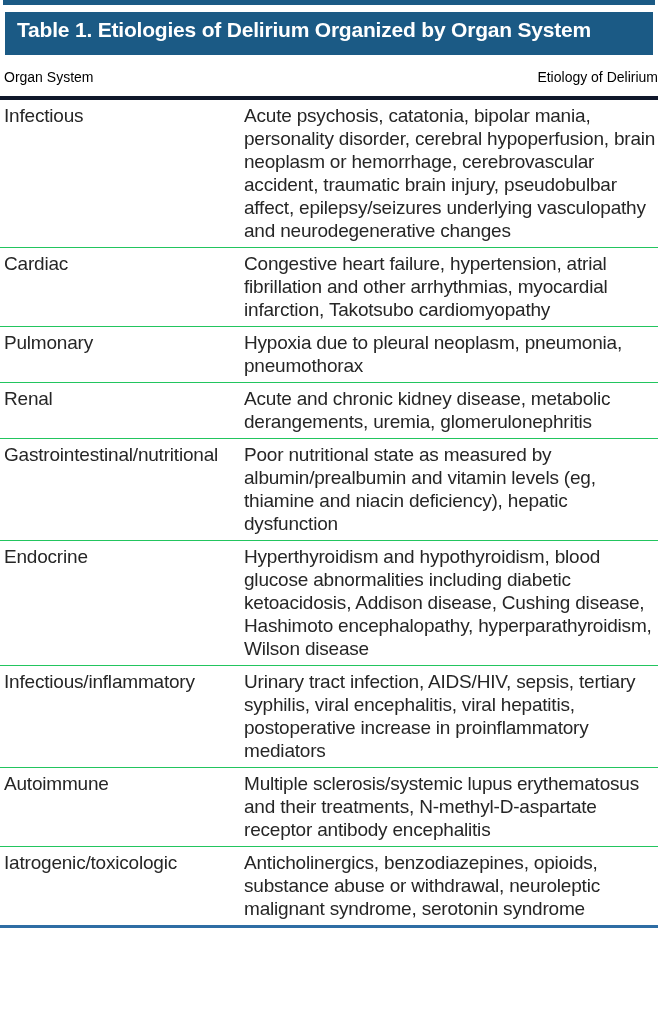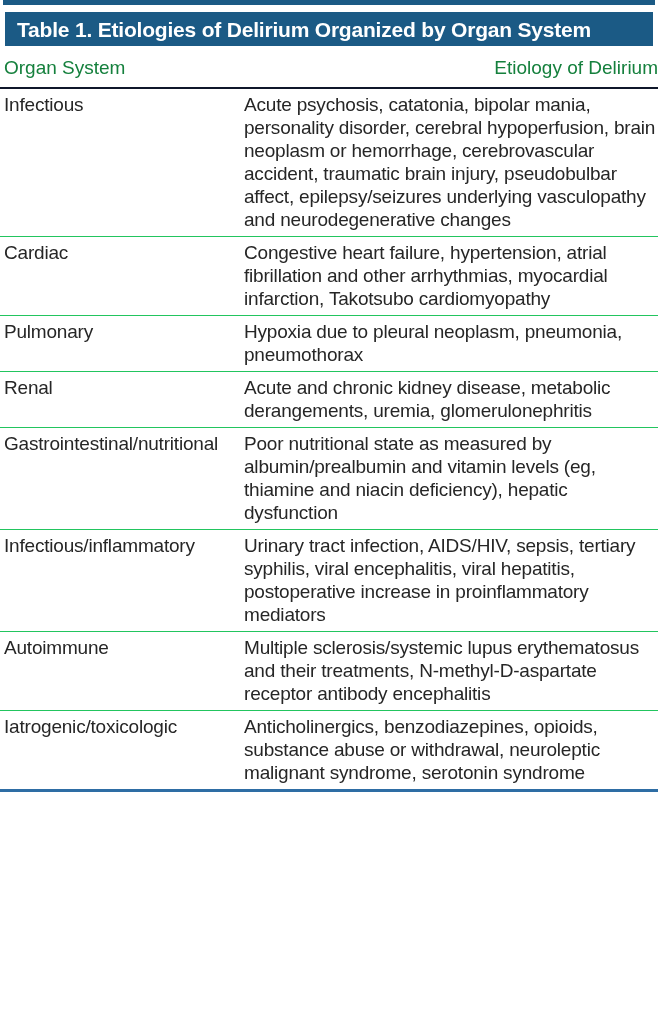--- a/index.html
+++ b/index.html
@@ -22,37 +22,37 @@
     background: #1b5a85;
     margin: 0 3px;
   }
   .title-band {
     margin: 7px 5px 0 5px;
     background: #1b5a85;
     color: #ffffff;
     font-weight: bold;
     font-size: 21px;
     line-height: 23px;
-    padding: 6px 8px 5px 12px;
+    padding: 6px 8px 14px 12px;
     letter-spacing: -0.2px;
   }
   table.etiologies {
     width: 100%;
     border-collapse: collapse;
     margin-top: 5px;
     border-bottom: 3px solid #2e6da4;
   }
   col.c1 { width: 244px; }
   th {
     font-weight: normal;
-    font-size: 19px;
+    font-size: 14px;
     line-height: 22px;
     padding: 6px 0 8px 0;
-    border-bottom: 2px solid #0f172a;
-    color: #15803d;
+    border-bottom: 4px solid #0f172a;
+    color: #000000;
   }
   th.col1 {
     text-align: left;
     padding-left: 4px;
   }
   th.col2 {
     text-align: right;
   }
   td {
     vertical-align: top;
@@ -109,20 +109,24 @@
       </tr>
       <tr>
         <td class="col1">Renal</td>
         <td class="col2">Acute and chronic kidney disease, metabolic derangements, uremia, glomerulonephritis</td>
       </tr>
       <tr>
         <td class="col1">Gastrointestinal/nutritional</td>
         <td class="col2">Poor nutritional state as measured by albumin/prealbumin and vitamin levels (eg, thiamine and niacin deficiency), hepatic dysfunction</td>
       </tr>
       <tr>
+        <td class="col1">Endocrine</td>
+        <td class="col2">Hyperthyroidism and hypothyroidism, blood glucose abnormalities including diabetic ketoacidosis, Addison disease, Cushing disease, Hashimoto encephalopathy, hyperparathyroidism, Wilson disease</td>
+      </tr>
+      <tr>
         <td class="col1">Infectious/inflammatory</td>
         <td class="col2">Urinary tract infection, AIDS/HIV, sepsis, tertiary syphilis, viral encephalitis, viral hepatitis, postoperative increase in proinflammatory mediators</td>
       </tr>
       <tr>
         <td class="col1">Autoimmune</td>
         <td class="col2">Multiple sclerosis/systemic lupus erythematosus and their treatments, N-methyl-D-aspartate receptor antibody encephalitis</td>
       </tr>
       <tr>
         <td class="col1">Iatrogenic/toxicologic</td>
         <td class="col2">Anticholinergics, benzodiazepines, opioids, substance abuse or withdrawal, neuroleptic malignant syndrome, serotonin syndrome</td>

